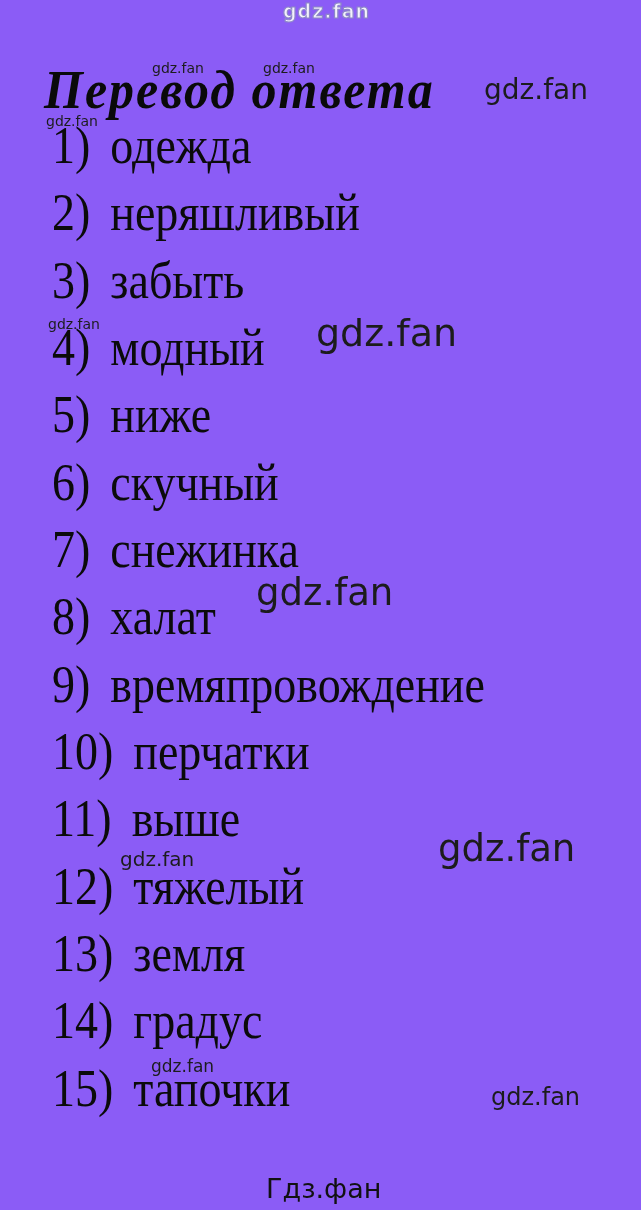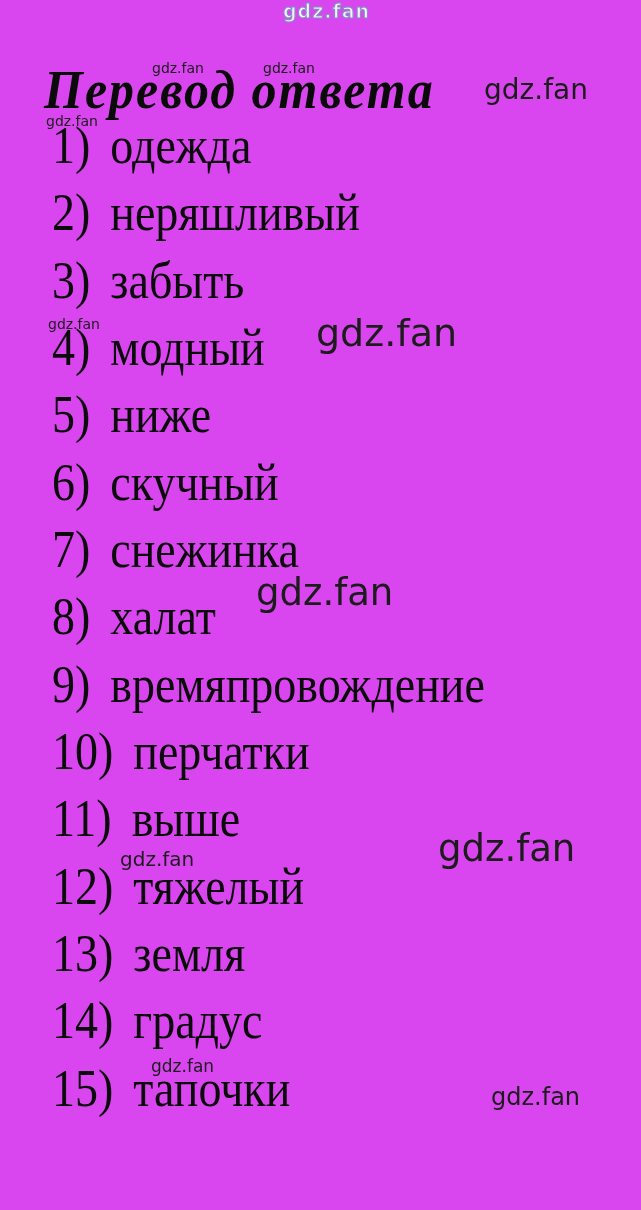--- a/index.html
+++ b/index.html
@@ -1,20 +1,20 @@
 <!DOCTYPE html>
 <html><head>
 <meta charset="utf-8">
 <style>
   html,body{margin:0;padding:0;background:#ffffff;}
   .page{
     position:relative;
     width:641px;
     height:1210px;
-    background:#d946ef;
+    background:#8b5cf6;
     overflow:hidden;
     font-family:"Liberation Serif", serif;
     color:#0b0b0b;
   }
   .title{
     position:absolute;
     left:44px; top:57px;
     font-family:"Liberation Serif", serif;
     font-weight:700;
     font-style:italic;
@@ -138,14 +138,15 @@
   </div>
   <div class="item i13">
     <span class="num">14)</span><span class="word">градус</span>
   </div>
   <span class="wm wm-item15-small">gdz.fan</span>
   <div class="item i14">
     <span class="num">15)</span><span class="word">тапочки</span>
   </div>
 
   <span class="wm wm-bottom-right">gdz.fan</span>
+  <div class="footer-brand">Гдз.фан</div>
 
 </div>
 
 </body></html>

